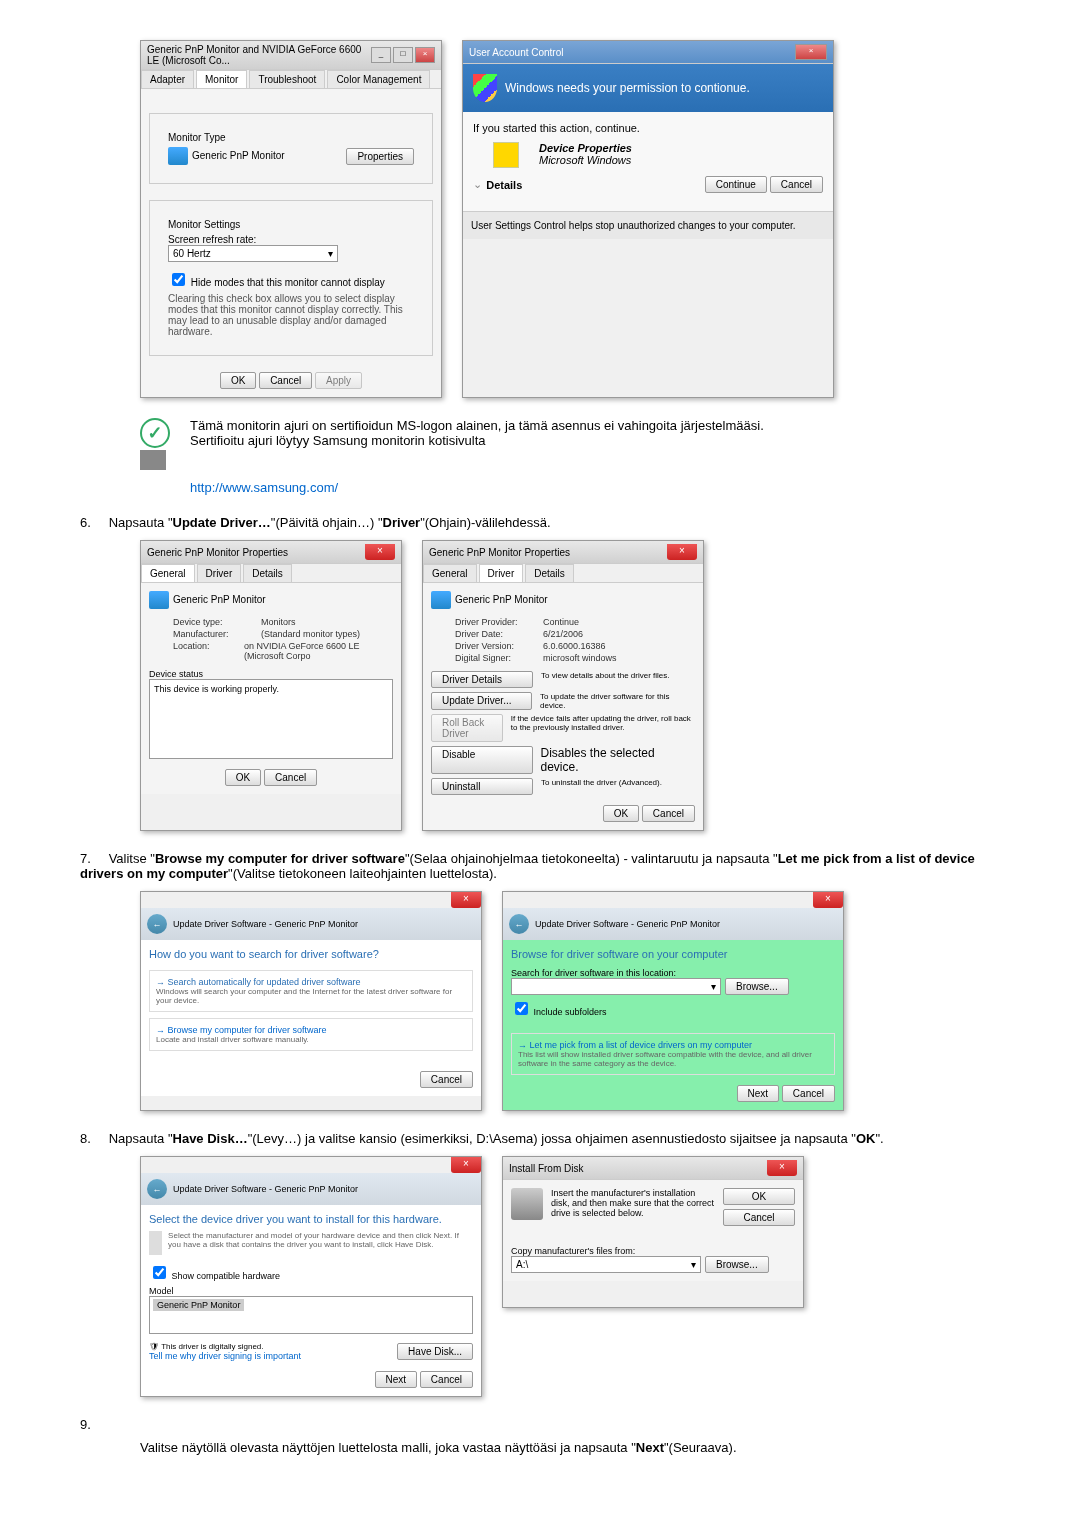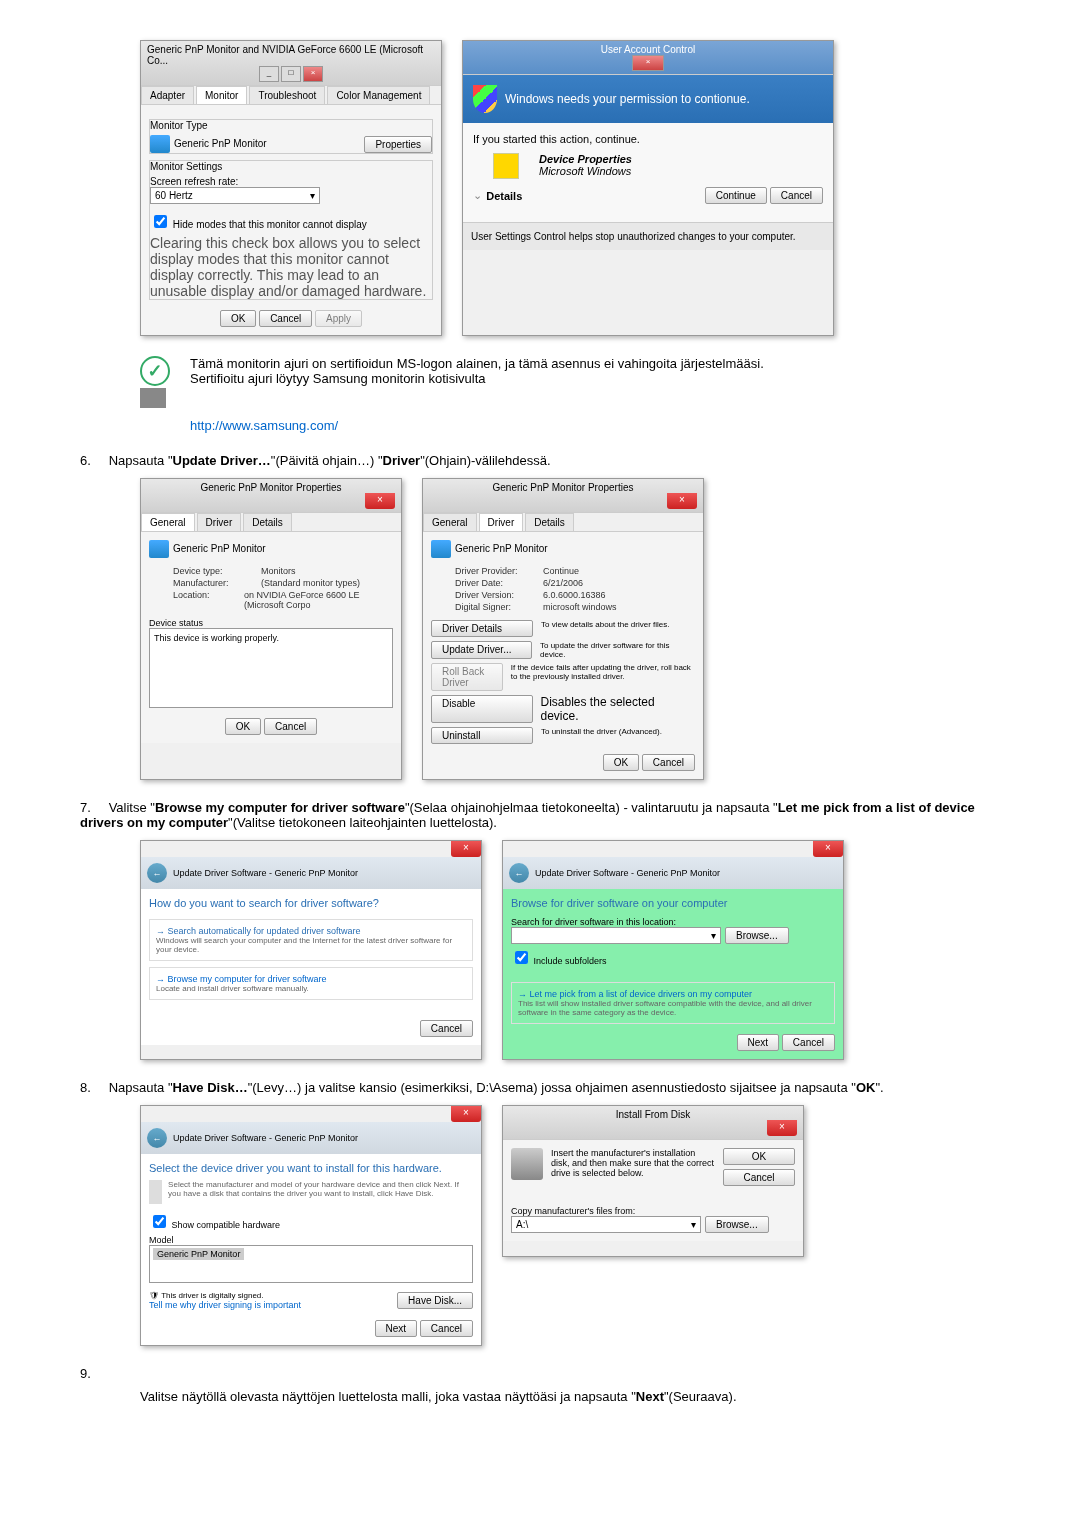--- a/index.html
+++ b/index.html
@@ -24,21 +24,20 @@
       box-shadow: 2px 2px 5px rgba(0,0,0,0.3);
     }
     .win-titlebar {
       background: linear-gradient(#e8e8e8, #d0d0d0);
       padding: 3px 6px;
       font-size: 10px;
       display: flex;
       justify-content: space-between;
       align-items: center;
       border-bottom: 1px solid #ccc;
-      flex-direction: column;
     }
     .win-titlebar.blue {
       background: linear-gradient(#7aa5d6, #5a8fc8);
       color: #fff;
     }
     .win-buttons {
       display: flex;
       gap: 2px;
     }
     .win-btn {
@@ -63,22 +62,22 @@
     .tab {
       padding: 3px 8px;
       background: #e8e8e8;
       border: 1px solid #ccc;
       border-bottom: none;
       margin-right: 2px;
     }
     .tab.active { background: #fff; }
     .fieldset {
       border: 1px solid #ccc;
-      padding: 0;
-      margin: 6px 0;
+      padding: 18px;
+      margin: 16px 0;
       font-size: 10px;
     }
     .fieldset-title {
       font-size: 10px;
       margin-bottom: 4px;
     }
     .btn {
       background: linear-gradient(#fff, #ddd);
       border: 1px solid #999;
       padding: 2px 10px;
@@ -270,21 +269,21 @@
         </div>
       </div>
       <div class="fieldset">
         <div class="fieldset-title">Monitor Settings</div>
         <div>Screen refresh rate:</div>
         <div class="select-box">
             <span>60 Hertz</span>
             <span>▾</span>
           </div>
         <div style="margin-top:8px"><input type="checkbox" checked="" style=""> <span>Hide modes that this monitor cannot display</span></div>
-        <div style="font-size:14px;color:#555;margin-top:4px">Clearing this check box allows you to select display modes that this monitor cannot display correctly. This may lead to an unusable display and/or damaged hardware.</div>
+        <div style="font-size:10px;color:#555;margin-top:4px">Clearing this check box allows you to select display modes that this monitor cannot display correctly. This may lead to an unusable display and/or damaged hardware.</div>
       </div>
       <div class="btn-row">
         <span class="btn">OK</span>
         <span class="btn">Cancel</span>
         <span class="btn" style="opacity:0.5">Apply</span>
       </div>
     </div>
   </div>
 
   <div class="win-dialog uac-dialog">

